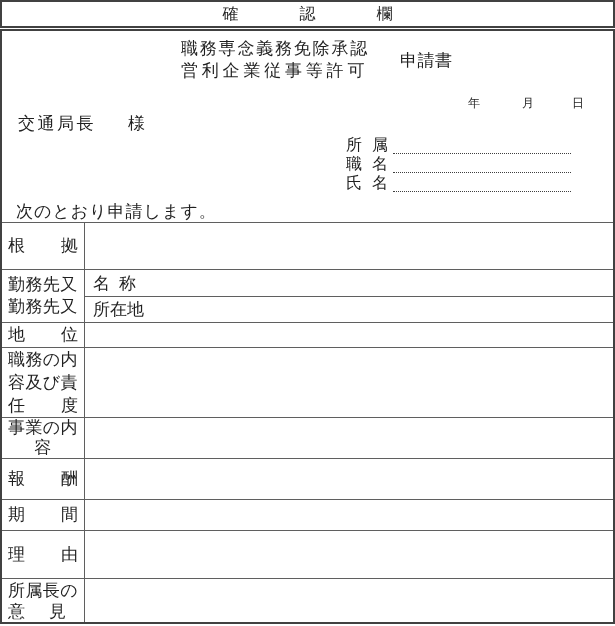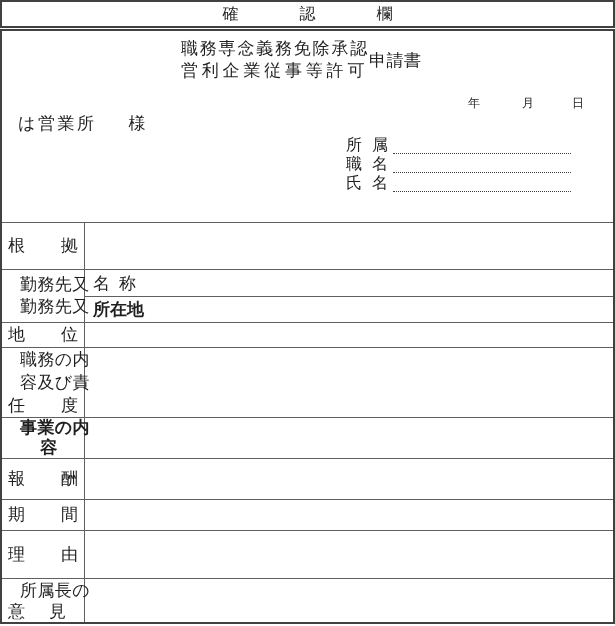--- a/index.html
+++ b/index.html
@@ -27,20 +27,21 @@
     height: 595px;
     border: 2px solid #414141;
     position: relative;
   }
 
   
   .title-block {
     position: absolute; top: 7px; left: 179px;
     display: flex; align-items: center;
     font-size: 17px;
+    gap: 31px;
   }
   .title-line1 { letter-spacing: 1.8px; line-height: 22px; white-space: nowrap; }
   .title-line2 { letter-spacing: 3.8px; line-height: 22px; white-space: nowrap; }
   .title-suffix { letter-spacing: 0.5px; white-space: nowrap; }
 
   
   .date-line { position: absolute; top: 64px; left: 466px; font-size: 12px; white-space: nowrap; }
   .date-line .y { margin-right: 42px; }
   .date-line .m { margin-right: 38px; }
 
@@ -67,44 +68,44 @@
   .lcell {
     width: 83px; flex: 0 0 83px;
     border-right: 1px solid #5f5f5f;
     display: flex; flex-direction: column; justify-content: center;
     padding: 0 6px;
     font-size: 17px; line-height: 22px;
   }
   .vcell { flex: 1 1 auto; }
   .pair { display: flex; justify-content: space-between; width: 100%; }
   .pair-narrow { display: flex; justify-content: space-between; width: 58px; }
-  .lline { white-space: nowrap; letter-spacing: 0.4px; margin-left: 12px; }
+  .lline { white-space: nowrap; letter-spacing: 0.4px; }
   .lline-center { text-align: center; }
 
   .r-basis        { height: 47px; }
   .r-workplace    { height: 53px; }
   .r-position     { height: 25px; }
   .r-duties       { height: 70px; }
   .r-duties .lcell { line-height: 23px; }
-  .r-business     { height: 41px; font-weight: bold; }
+  .r-business     { height: 41px; }
   .r-business .lcell { line-height: 20px; }
   .r-remuneration { height: 41px; }
   .r-period       { height: 31px; }
   .r-reason       { height: 48px; }
   .r-supervisor   { height: 44px; }
   .r-supervisor .lcell { line-height: 21px; justify-content: flex-end; }
 
   .subwrap { display: flex; flex-direction: column; height: 100%; }
   .subrow {
     flex: 1 1 50%;
     display: flex; align-items: center;
     padding-left: 8px;
     font-size: 17px;
   }
-  .subrow + .subrow { border-top: 1px solid #5f5f5f; font-weight: bold; }
+  .subrow + .subrow { border-top: 1px solid #5f5f5f; }
   .subpair { display: inline-flex; column-gap: 9px; white-space: nowrap; }
 </style>
 </head>
 <body>
 
 <div class="page">
 
   <div class="confirm-box">
     <span>確</span>
     <span>認</span>
@@ -119,21 +120,21 @@
         <div class="title-line2">営利企業従事等許可</div>
       </div>
       <div class="title-suffix">申請書</div>
     </div>
 
     <div class="date-line">
       <span class="y">年</span><span class="m">月</span><span>日</span>
     </div>
 
     <div class="addressee">
-      <span class="aname">は営業所</span><span class="honor">様</span>
+      <span class="aname">交通局長</span><span class="honor">様</span>
     </div>
 
     <div class="fields">
       <div class="frow">
         <span class="flabel">
             <span>所</span>
             <span>属</span>
           </span>
         <span class="dotline"></span>
       </div>
@@ -146,20 +147,21 @@
       </div>
       <div class="frow">
         <span class="flabel">
             <span>氏</span>
             <span>名</span>
           </span>
         <span class="dotline"></span>
       </div>
     </div>
 
+    <div class="intro">次のとおり申請します。</div>
 
     <div class="apptable">
 
       <div class="trow r-basis">
         <div class="lcell">
           <span class="pair">
               <span>根</span>
               <span>拠</span>
             </span>
         </div>

